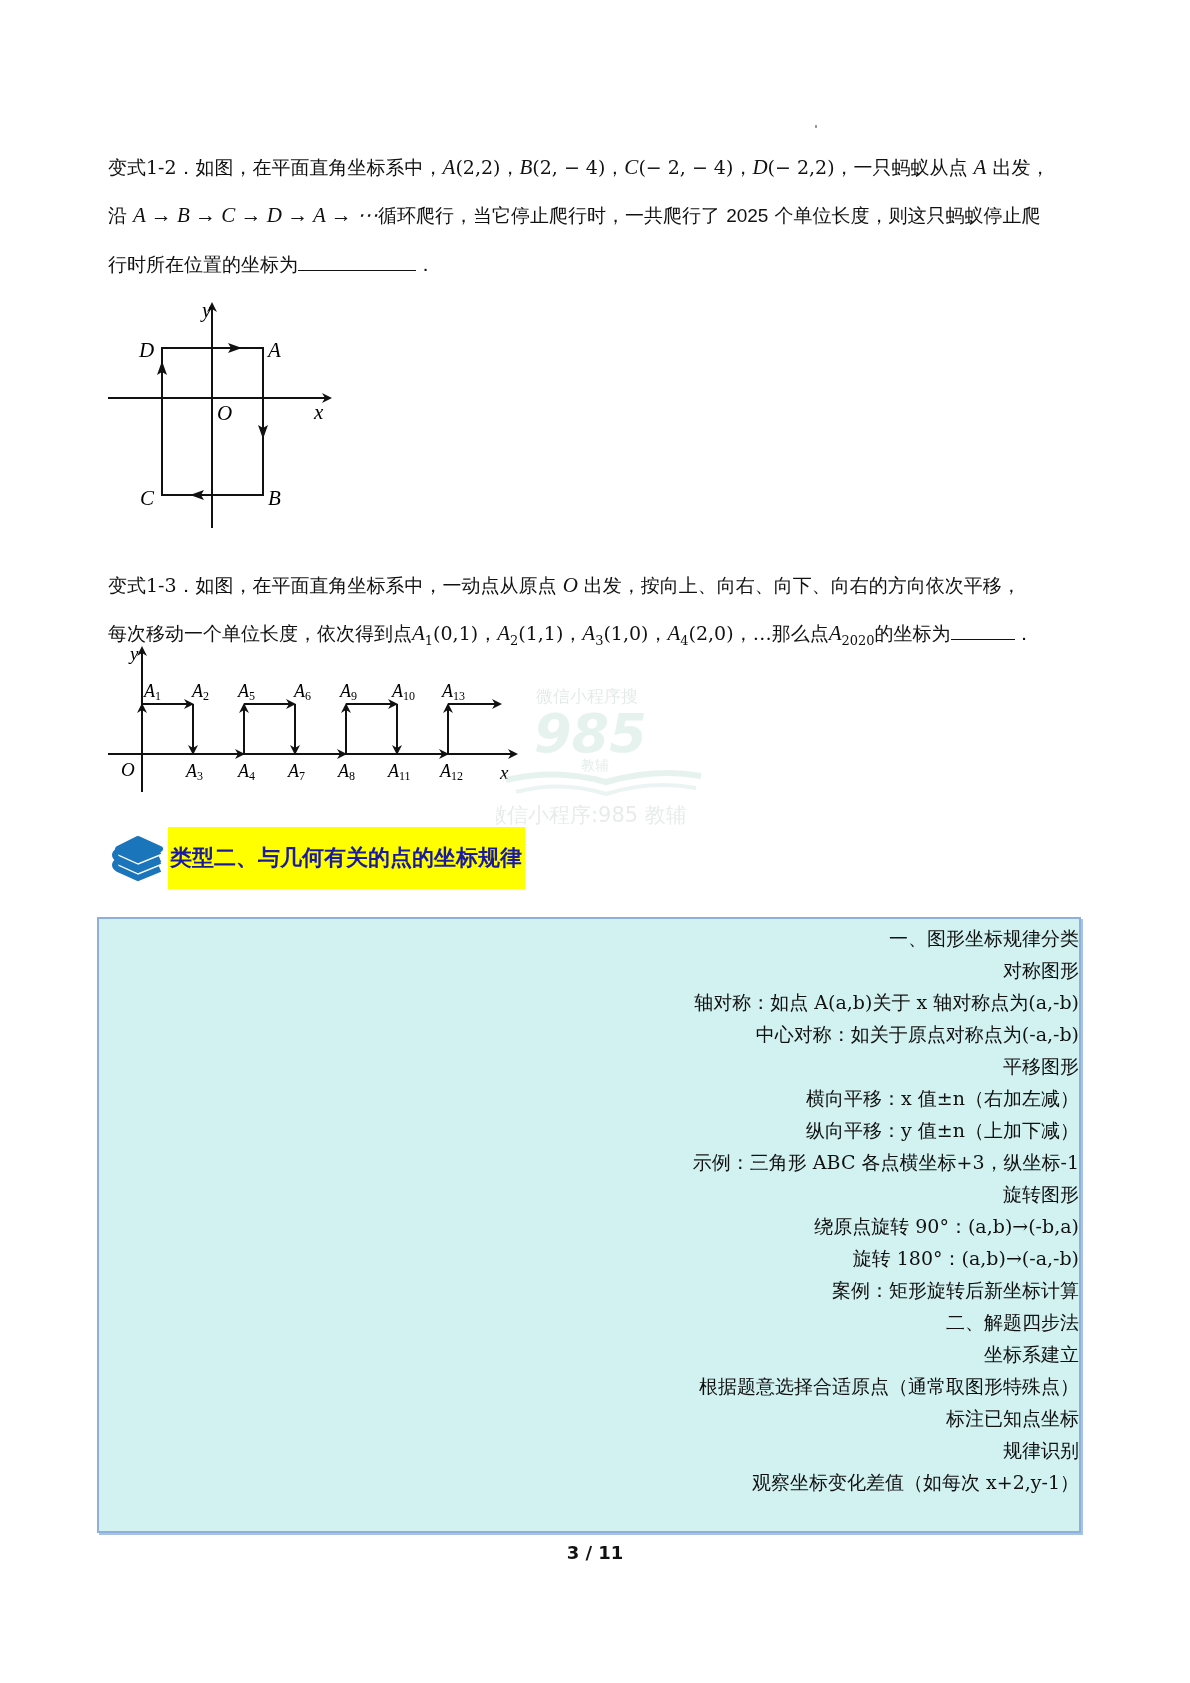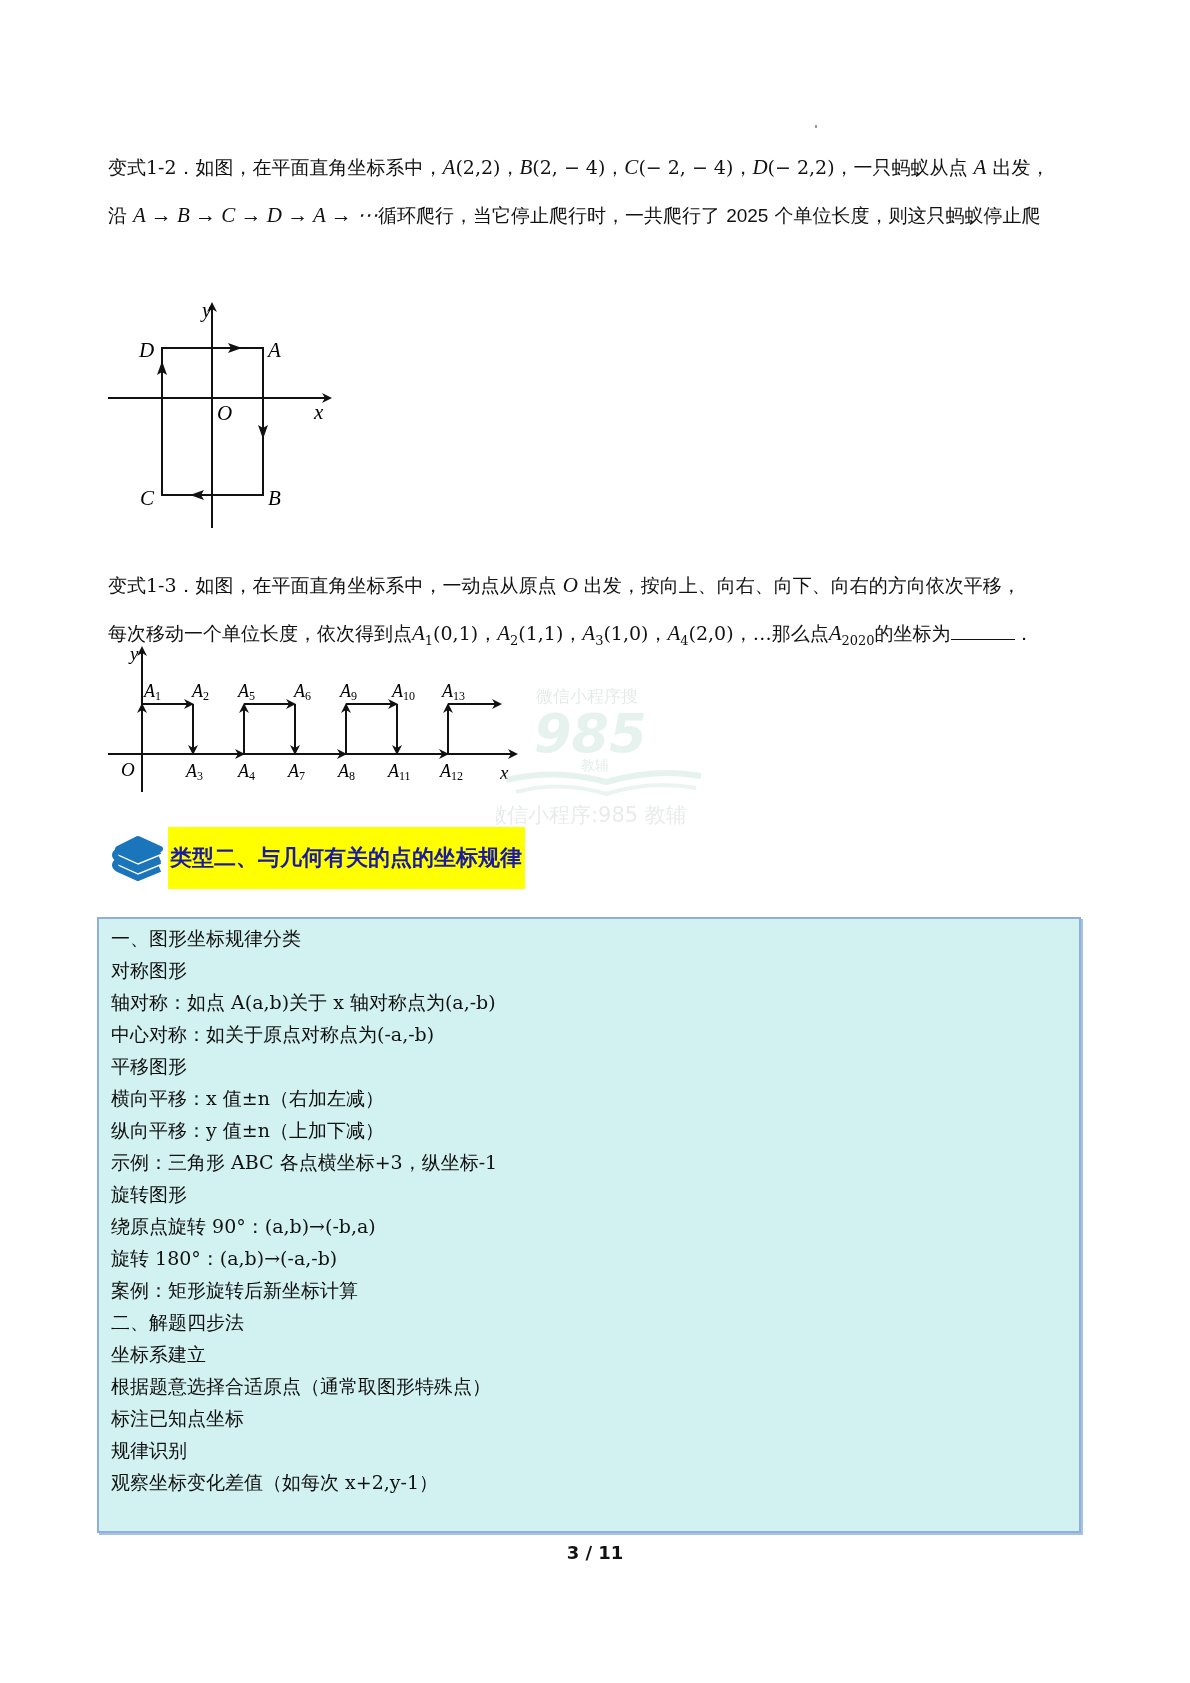--- a/index.html
+++ b/index.html
@@ -10,39 +10,42 @@
   .math { font-family:"Liberation Serif", "DejaVu Serif", serif; font-style:italic; font-size:21px; }
   .num { font-family:"Liberation Sans", "DejaVu Sans", sans-serif; font-size:19px; }
   .blank { display:inline-block; border-bottom:1.5px solid #111; height:22px; vertical-align:baseline; }
   sub { font-size:13px; }
   svg text { font-family:"Liberation Serif", "DejaVu Serif", serif; font-style:italic; }
   .heading { position:absolute; left:108px; top:826px; height:64px; display:flex; align-items:center; }
   .heading-icon { width:60px; height:62px; }
   .heading-label { background:#ffff00; color:#1a1aa0; font-weight:bold; font-size:22px;
                    font-family:"DejaVu Sans", sans-serif; height:62px; line-height:62px; padding:0 3px 0 2px; }
   .box { position:absolute; left:97px; top:917px; width:980px; height:612px;
-         background:#d2f2f1; border:2px solid #8fb0dc; box-shadow: 2px 2px 0 #a9c1e4; }
+         background:#d2f2f1; border:2px solid #8fb0dc; box-shadow: 2px 2px 0 #a9c1e4; text-align: right; }
   .box-line { font-size:19px; line-height:32px; height:32px; padding-left:12px; white-space:nowrap; }
   .box-lines { padding-top:3px; }
   .page-num { position:absolute; left:0; width:1190px; top:1542px; text-align:center;
               font-family:"DejaVu Sans", sans-serif; font-weight:bold; font-size:18px; }
   .watermark { position:absolute; left:496px; top:680px; width:220px; height:150px; opacity:0.5; }
   .dot { position:absolute; left:815px; top:125px; width:2px; height:3px; background:#999; }
 </style>
 </head>
 <body>
 
 <div class="dot"></div>
 
 <div class="para" style="top:143px;">
   <div>
     <span class="bold">变式</span><span>1-2．</span><span>如图，在平面直角坐标系中，</span><span class="math">A</span><span>(2,2)</span><span>，</span><span class="math">B</span><span>(2, − 4)</span><span>，</span><span class="math">C</span><span>(− 2, − 4)</span><span>，</span><span class="math">D</span><span>(− 2,2)</span><span>，</span><span>一只蚂蚁从点 </span><span class="math">A</span><span> 出发，</span>
   </div>
   <div>
     <span>沿 </span><span class="math">A → B → C → D → A → ⋯</span><span>循环爬行，当它停止爬行时，一共爬行了 </span><span class="num">2025</span><span> 个单位长度，则这只蚂蚁停止爬</span>
+  </div>
+  <div>
+    <span>行时所在位置的坐标为</span><span class="blank" style="width:118px;"></span><span>．</span>
   </div>
 </div>
 
 <svg style="position:absolute;left:100px;top:295px;" width="240" height="240" viewBox="0 0 240 240">
   <defs>
     <marker id="ah" markerWidth="10" markerHeight="10" refX="8" refY="5" orient="auto" markerUnits="userSpaceOnUse">
       <path d="M0,0 L10,5 L0,10 L3,5 Z" fill="#111"></path>
     </marker>
   </defs>
 

